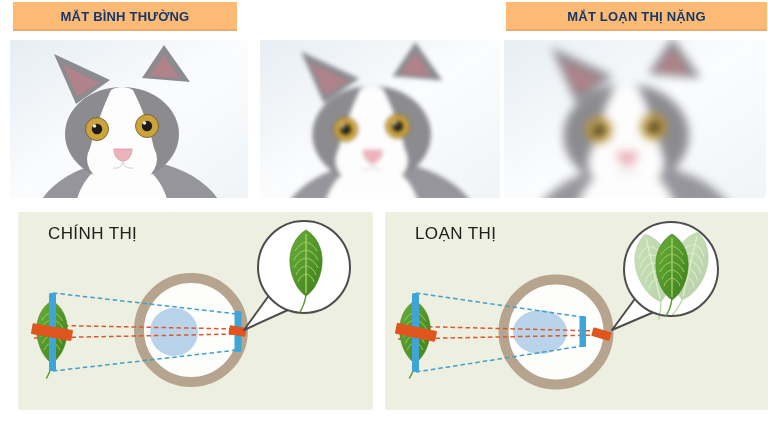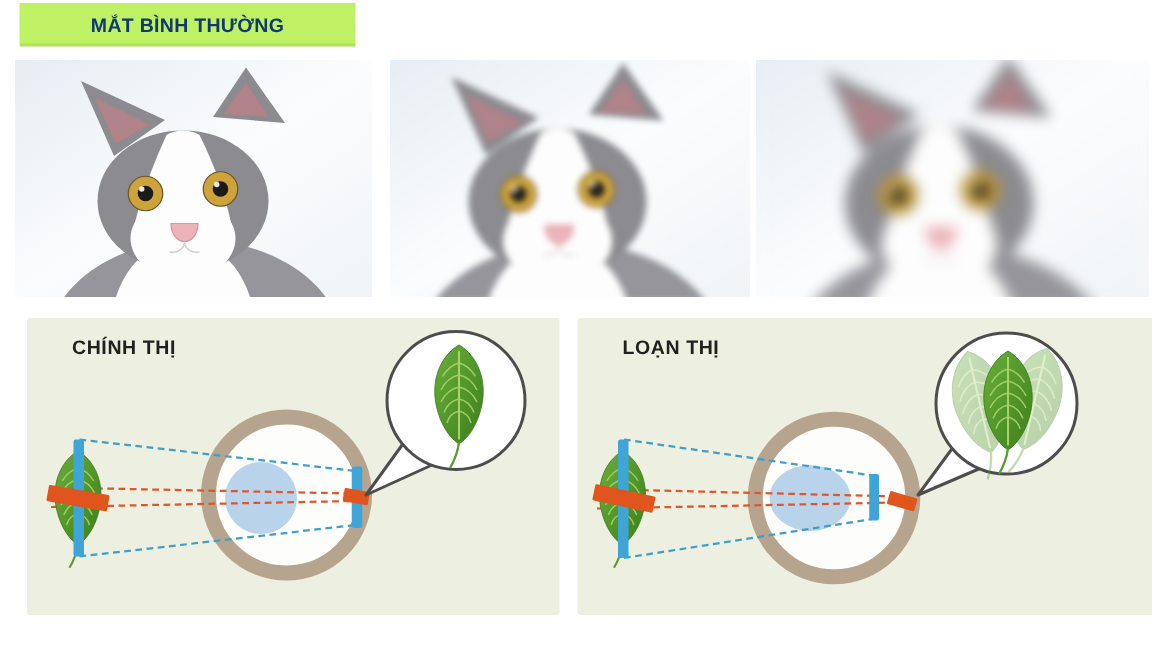--- a/index.html
+++ b/index.html
@@ -1,20 +1,20 @@
 <!DOCTYPE html>
 <html><head>
 <meta charset="utf-8">
 <style>
   html,body{margin:0;padding:0;background:#fff;}
   .stage{position:relative;width:768px;height:432px;background:#fff;overflow:hidden;
          font-family:"Liberation Sans",sans-serif;}
 
   
-  .hdr{position:absolute;top:2px;height:29px;background:#bef264;color:#12386e;
+  .hdr{position:absolute;top:2px;height:29px;background:#fdba74;color:#12386e;
        font-weight:bold;font-size:13px;letter-spacing:.2px;display:flex;
        align-items:center;justify-content:center;box-shadow:inset 0 -2px 0 rgba(0,0,0,.07);}
   .hdr-1{left:13px;width:224px}
   .hdr-2{left:263px;width:234px}
   .hdr-3{left:506px;width:261px}
 
   
   .photo{position:absolute;top:40px;height:158px;overflow:hidden;
          background:linear-gradient(150deg,#e6edf3 0%,#fafcfd 45%,#f3f6f9 100%);}
   .photo-1{left:10px;width:238px}
@@ -23,21 +23,21 @@
   .photo svg{display:block;width:240px;height:158px;margin:0 auto;}
   .blur-none{filter:none;}
   .blur-mild{filter:blur(2.2px);transform:scale(1.04);}
   .blur-severe{filter:blur(4.3px);transform:scale(1.1);}
 
   
   .epanel{position:absolute;top:212px;height:198px;background:#edefe1;border-radius:2px;}
   .epanel-1{left:18px;width:355px}
   .epanel-2{left:385px;width:404px}
   .epanel svg{position:absolute;left:0;top:0;}
-  .elabel{position:absolute;left:30px;top:12px;font-size:13px;font-weight:bold;
+  .elabel{position:absolute;left:30px;top:12px;font-size:17px;font-weight:normal;
           color:#20201e;letter-spacing:.4px;z-index:2;}
 
   
   .rayB{stroke:#3f9fca;stroke-width:1.5;stroke-dasharray:4.5 3;fill:none;}
   .rayR{stroke:#e0562a;stroke-width:1.5;stroke-dasharray:4.5 3;fill:none;}
   .vein{stroke:#a9d26b;stroke-width:1;fill:none;opacity:.9;}
 </style>
 </head>
 <body>
 
@@ -91,20 +91,23 @@
       <path d="M104,109 L122,109 C122,117 117,121 113,121 C109,121 104,117 104,109 Z" fill="#edb3bb" stroke="#d995a0" stroke-width="0.8"></path>
       <path d="M113,121 C113,126 108,129 103,128 M113,121 C113,126 118,129 123,128" stroke="#d8cccb" stroke-width="1" fill="none"></path>
     </g>
   </defs>
 </svg>
 
 <div class="stage">
 
   <div class="hdr hdr-1">
     <span>MẮT BÌNH THƯỜNG</span>
+  </div>
+  <div class="hdr hdr-3">
+    <span>MẮT LOẠN THỊ NẶNG</span>
   </div>
 
   <div class="photo photo-1">
     <svg class="blur-none" viewBox="0 0 240 158">
       <use href="#cat"></use>
     </svg>
   </div>
   <div class="photo photo-2">
     <svg class="blur-mild" viewBox="0 0 240 158">
       <use href="#cat"></use>

